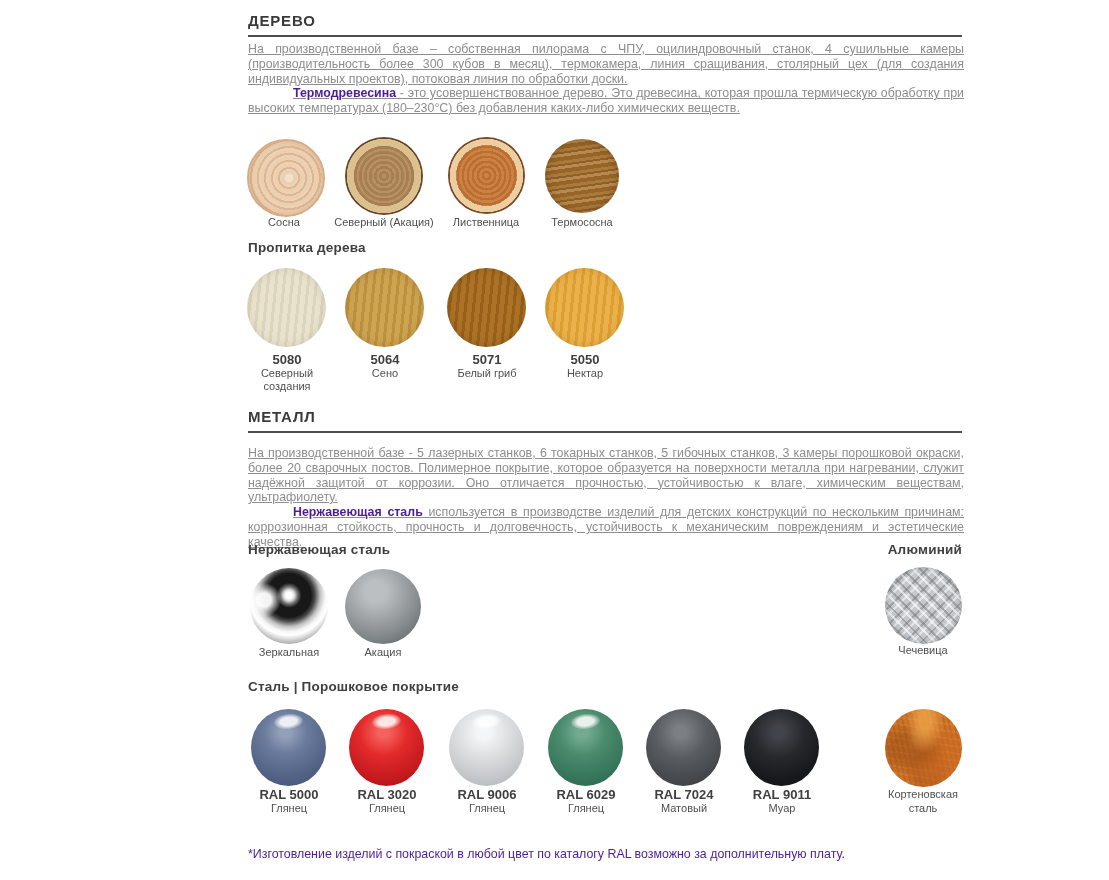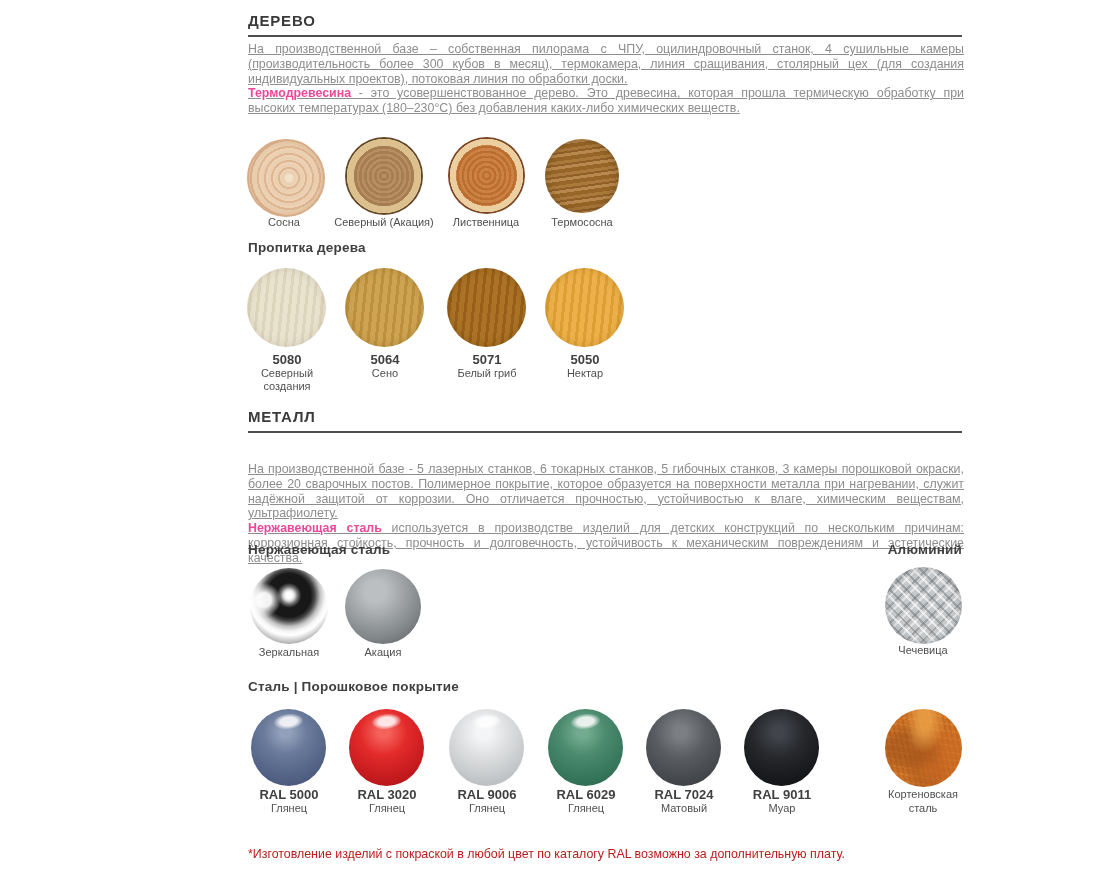--- a/index.html
+++ b/index.html
@@ -5,21 +5,21 @@
   html,body{margin:0;padding:0;background:#ffffff;}
   #page{position:relative;width:1109px;height:880px;background:#ffffff;overflow:hidden;
         font-family:"Liberation Sans","DejaVu Sans",sans-serif;}
   .abs{position:absolute;}
   
   .sec-title{font-size:15px;font-weight:700;color:#3a3a3a;letter-spacing:.8px;}
   .rule{height:2px;background:#4e4e4e;}
   
   .body-text{width:716px;font-size:12.4px;line-height:14.8px;color:#8d8d8d;text-align:justify;}
   .body-text p{margin:0;text-decoration:underline;}
-  .body-text b{color:#ec4899;font-weight:700;}
+  .body-text b{color:#4c1d95;font-weight:700;margin-left:45px;}
   
   .subhead{font-size:13.5px;font-weight:600;color:#3f3f3f;letter-spacing:.2px;}
   
   .cap{position:absolute;font-size:11px;color:#4f4f4f;text-align:center;line-height:13.5px;}
   .cap .code{font-weight:600;color:#3f3f3f;font-size:13px;}
   
   .circle{position:absolute;border-radius:50%;}
   .sw-pine{width:74px;height:74px;
     background:
       radial-gradient(circle at 54% 50%, #f2e0c8 0 4px, rgba(0,0,0,0) 5px),
@@ -63,21 +63,21 @@
     background:radial-gradient(ellipse, rgba(255,255,255,.85) 0 40%, rgba(255,255,255,0) 75%);transform:rotate(-6deg);}
   .sw-corten{width:77px;height:78px;background-color:#cd7125;
     background-image:
       radial-gradient(ellipse at 52% 14%, rgba(235,160,70,.85) 0 10%, rgba(0,0,0,0) 35%),
       radial-gradient(ellipse at 30% 50%, rgba(150,76,24,.5) 0 22%, rgba(0,0,0,0) 48%),
       radial-gradient(ellipse at 72% 62%, rgba(205,105,35,.55) 0 24%, rgba(0,0,0,0) 50%),
       radial-gradient(ellipse at 46% 38%, rgba(228,165,80,.6) 0 7%, rgba(0,0,0,0) 22%),
       radial-gradient(ellipse at 55% 80%, rgba(160,82,28,.45) 0 18%, rgba(0,0,0,0) 40%),
       repeating-linear-gradient(78deg, rgba(140,70,20,.22) 0 2px, rgba(0,0,0,0) 2px 5px),
       repeating-linear-gradient(8deg, rgba(235,155,65,.28) 0 2px, rgba(0,0,0,0) 2px 7px);}
-  .footer-note{font-size:12.4px;color:#b91c1c;}
+  .footer-note{font-size:12.4px;color:#4c1d95;}
 </style>
 </head>
 <body>
 
 <div id="page">
 
   <div class="abs sec-title" style="left:248px;top:12px">ДЕРЕВО</div>
   <div class="abs rule" style="left:248px;top:35px;width:714px"></div>
 
   <div class="abs body-text" style="left:248px;top:42px">
@@ -115,21 +115,21 @@
     <div>Белый гриб</div>
   </div>
   <div class="cap" style="left:540px;top:353px;width:90px">
     <div class="code">5050</div>
     <div>Нектар</div>
   </div>
 
   <div class="abs sec-title" style="left:248px;top:408px">МЕТАЛЛ</div>
   <div class="abs rule" style="left:248px;top:431px;width:714px"></div>
 
-  <div class="abs body-text" style="left:248px;top:462px">
+  <div class="abs body-text" style="left:248px;top:446px">
     <p>На производственной базе - 5 лазерных станков, 6 токарных станков, 5 гибочных станков, 3 камеры порошковой окраски, более 20 сварочных постов. Полимерное покрытие, которое образуется на поверхности металла при нагревании, служит надёжной защитой от коррозии. Оно отличается прочностью, устойчивостью к влаге, химическим веществам, ультрафиолету.</p>
     <p><b>Нержавеющая сталь</b><span> используется в производстве изделий для детских конструкций по нескольким причинам: коррозионная стойкость, прочность и долговечность, устойчивость к механическим повреждениям и эстетические качества.</span></p>
   </div>
 
   <div class="abs subhead" style="left:248px;top:542px">Нержавеющая сталь</div>
   <div class="abs subhead" style="left:820px;top:542px;width:142px;text-align:right">Алюминий</div>
 
   <div class="circle ball-chrome" style="left:250px;top:568px"></div>
   <div class="circle ball-matte" style="left:345px;top:569px"></div>
   <div class="circle sw-alu" style="left:885px;top:567px"></div>

